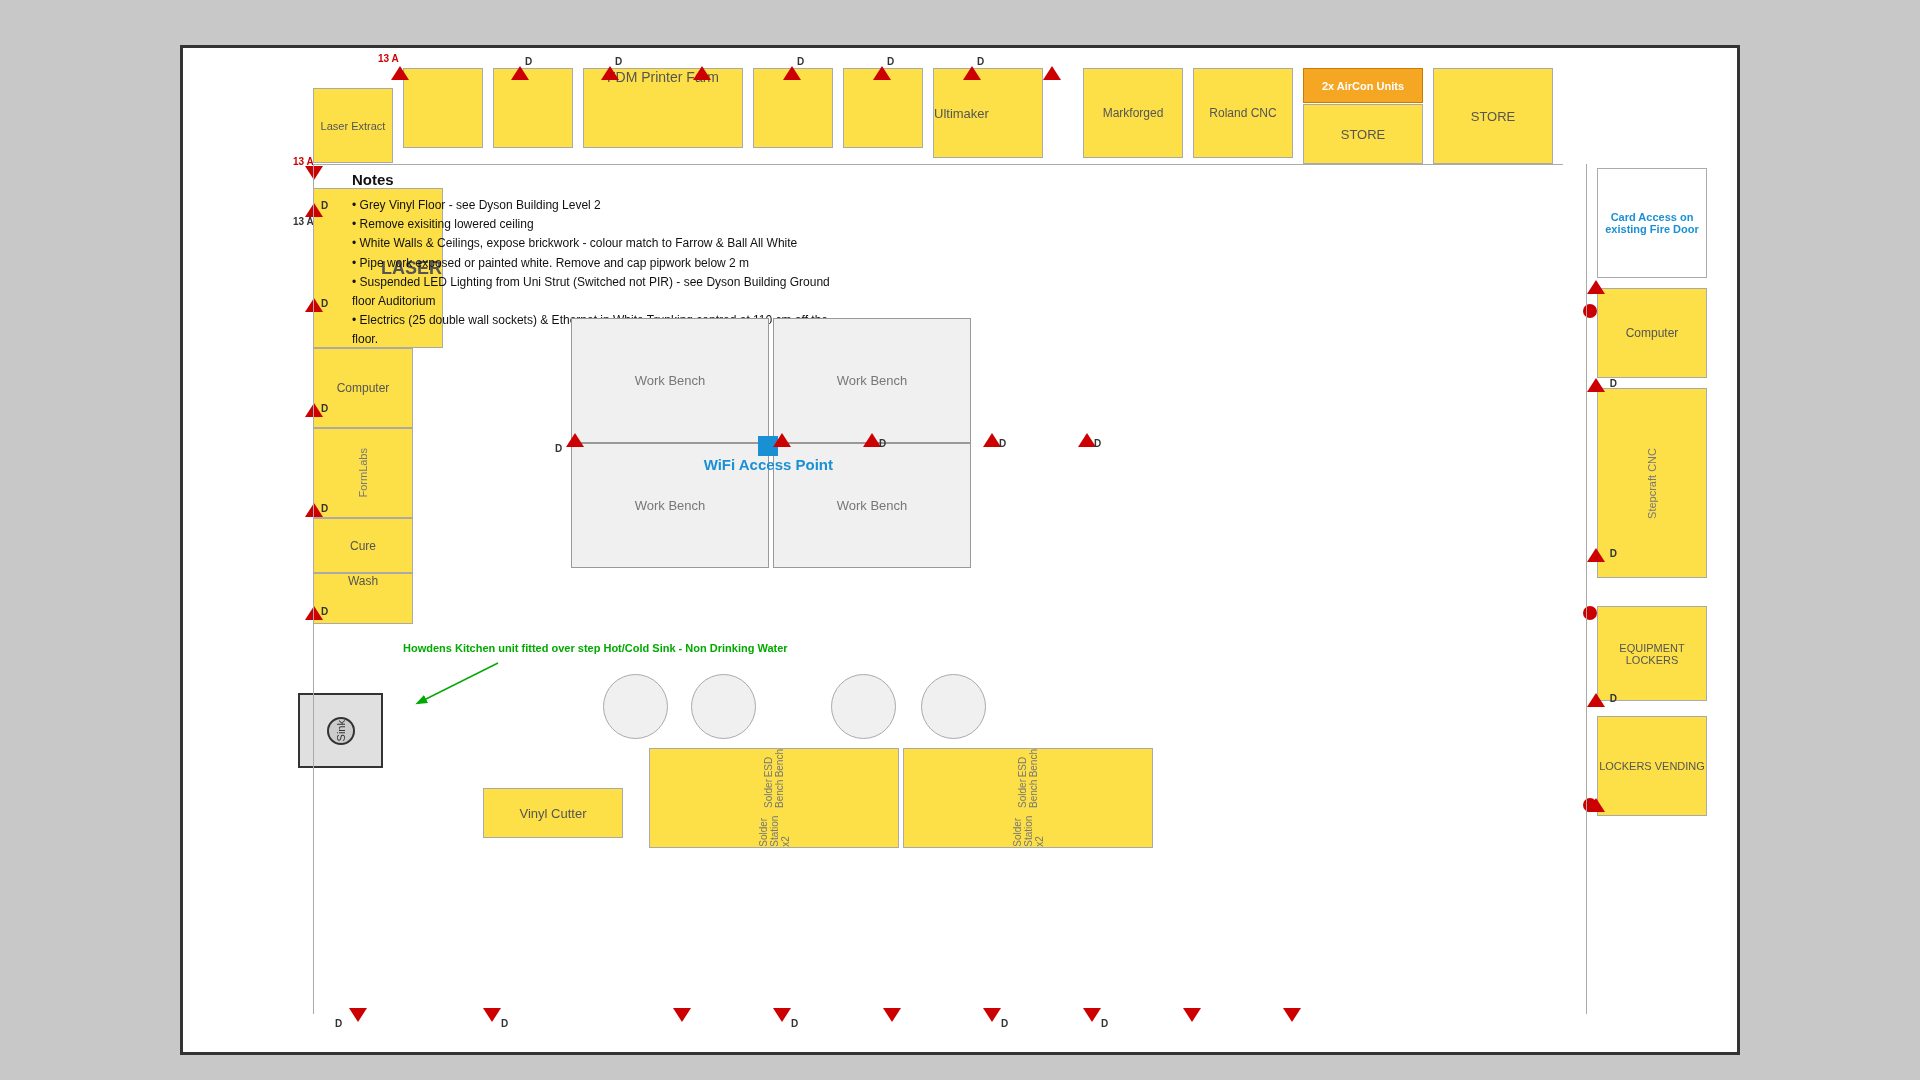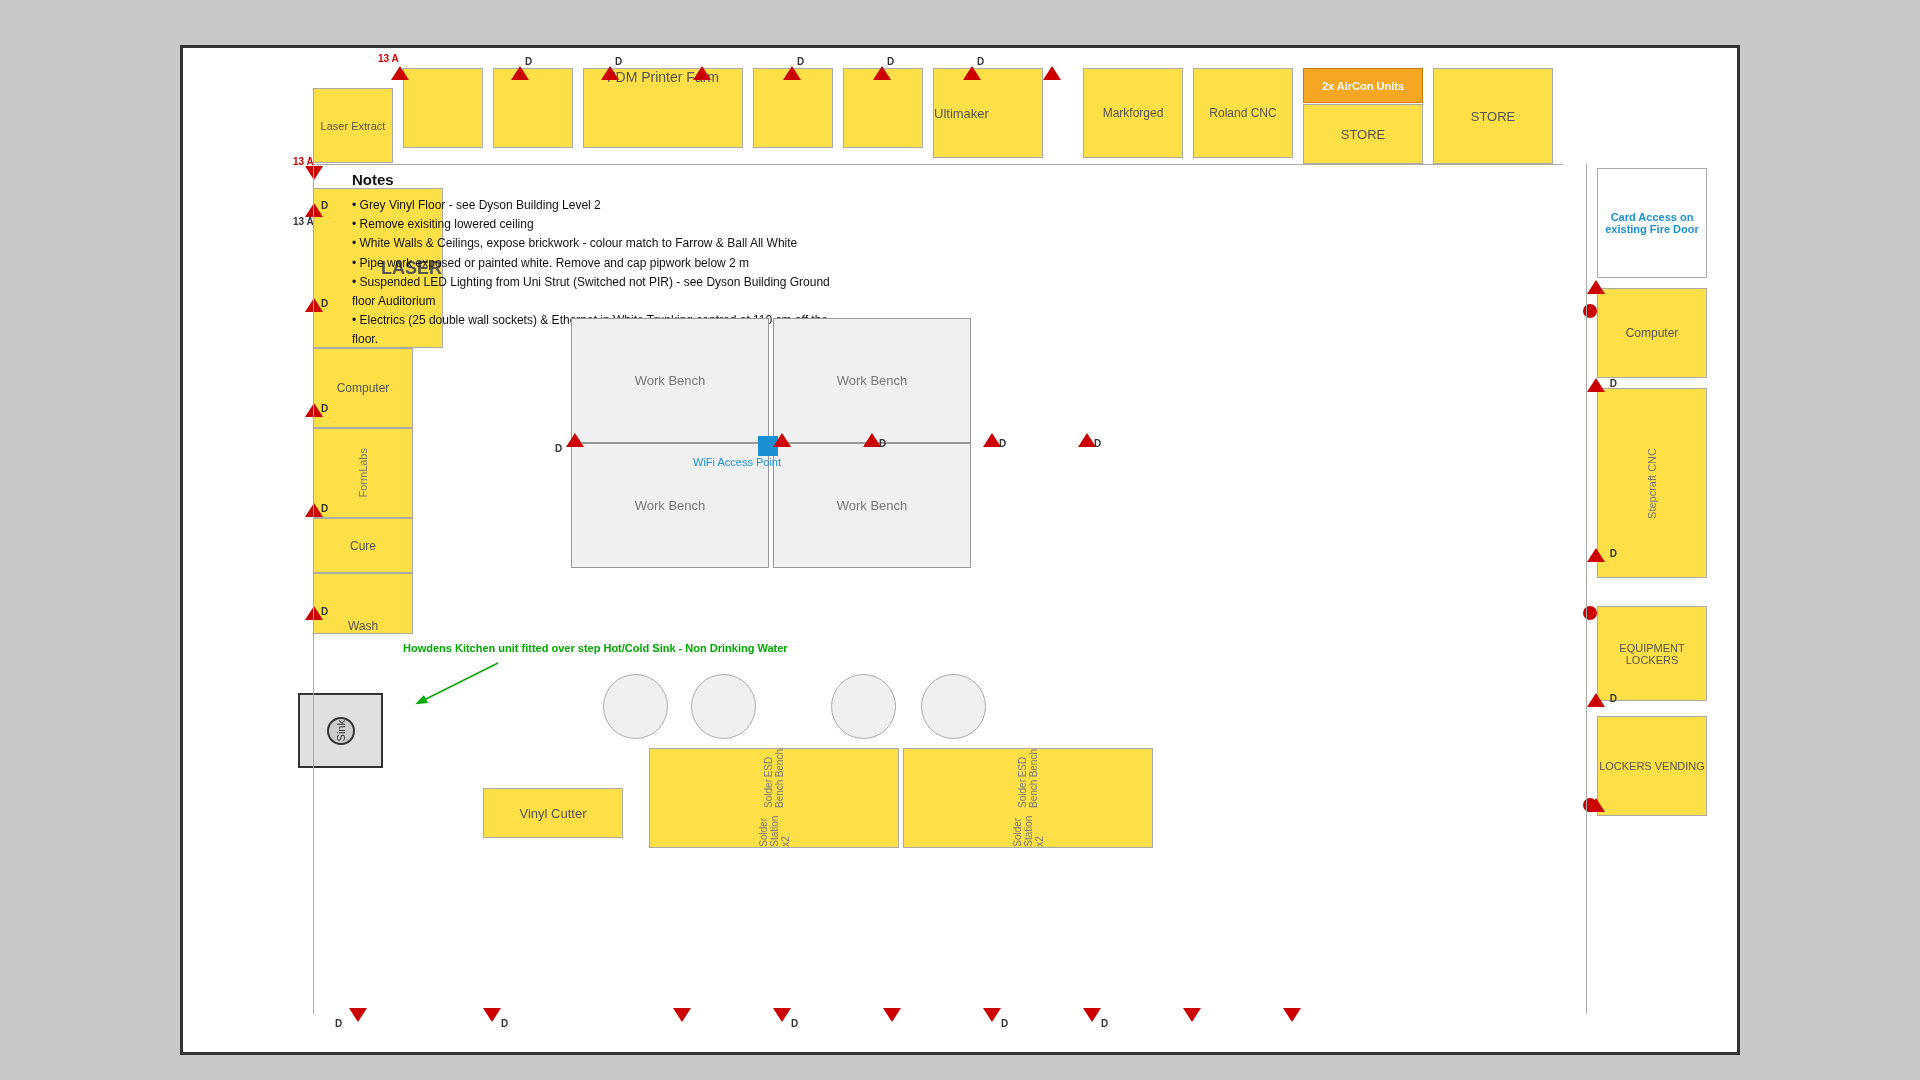--- a/index.html
+++ b/index.html
@@ -92,23 +92,23 @@
     }
     .wifi-point {
       position: absolute;
       background: #1a90d4;
       width: 20px;
       height: 20px;
     }
     .wifi-label {
       position: absolute;
       color: #1a90d4;
-      font-size: 11px;
-      font-weight: normal;
-      text-align: left;
+      font-size: 15px;
+      font-weight: bold;
+      text-align: right;
     }
     .aircon-box {
       position: absolute;
       background: #f5a623;
       border: 1.5px solid #c87d00;
       display: flex;
       align-items: center;
       justify-content: center;
       font-size: 11px;
       font-weight: bold;
@@ -219,21 +219,21 @@
     </div>
 
     <div class="box" style="left:130px;top:380px;width:100px;height:90px;display:flex;align-items:center;justify-content:center;">
       <span class="vertical-text">FormLabs</span>
     </div>
 
     <div class="box" style="left:130px;top:470px;width:100px;height:55px;display:flex;align-items:center;justify-content:center;">
       <span style="font-size:12px;color:#555;">Cure</span>
     </div>
 
-    <div class="box" style="left:130px;top:525px;width:100px;height:61px;display:flex;align-items:flex-end;justify-content:center;">
+    <div class="box" style="left:130px;top:525px;width:100px;height:51px;display:flex;align-items:flex-start;justify-content:center;">
       <span style="font-size:12px;color:#555;">Wash</span>
     </div>
 
     <div class="card-access-box" style="right:30px;top:120px;width:110px;height:110px;">
       <span>Card Access on existing Fire Door</span>
     </div>
 
     <div class="box" style="right:30px;top:240px;width:110px;height:90px;display:flex;align-items:center;justify-content:center;">
       <span style="font-size:12px;color:#555;">Computer</span>
     </div>

